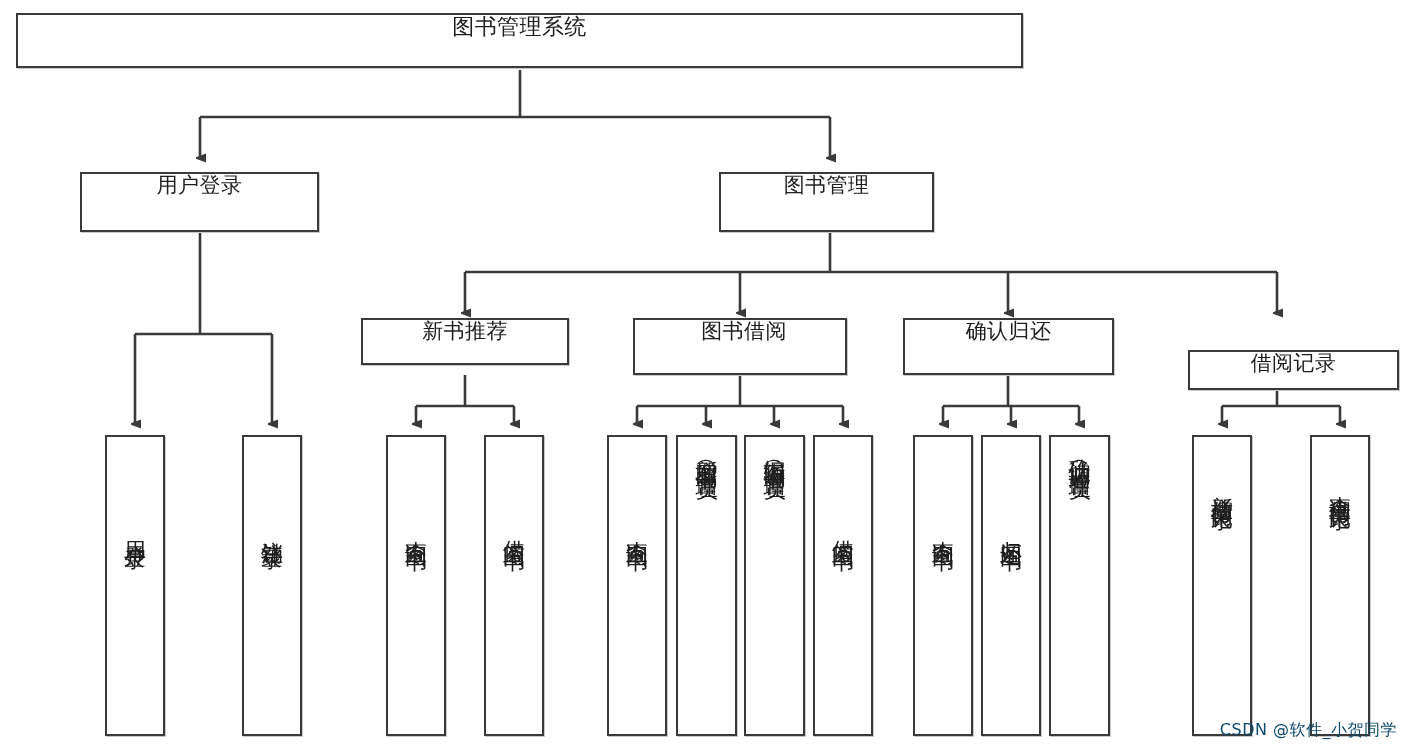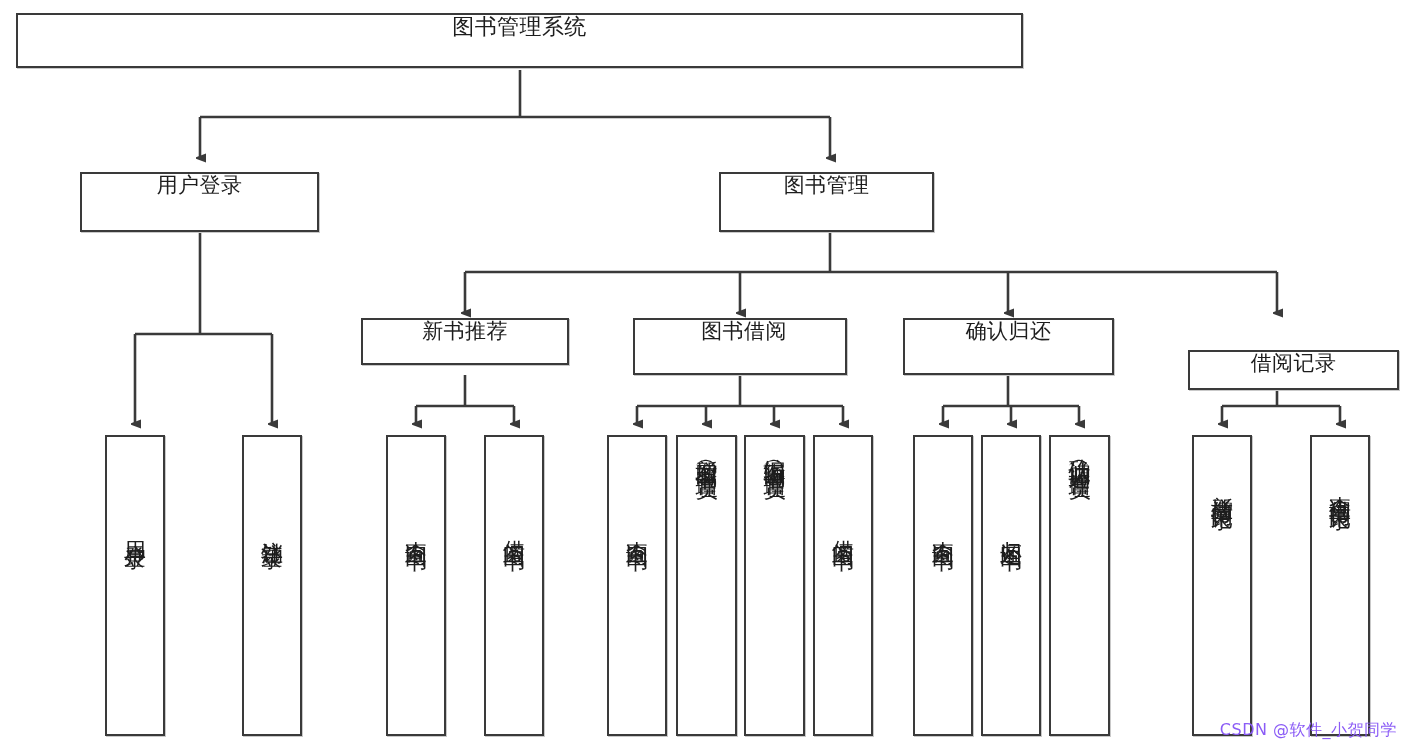--- a/index.html
+++ b/index.html
@@ -70,21 +70,21 @@
   
   .node.v.tall-text {
     padding-top: 4px;
   }
   
   #watermark {
     position: absolute;
     right: 8px;
     bottom: 6px;
     font-size: 16px;
-    color: #8b5cf6;
+    color: #0c4a6e;
     font-family: "DejaVu Sans", "Liberation Sans", sans-serif;
     white-space: nowrap;
     letter-spacing: 0.5px;
   }
 </style>
 </head>
 <body>
 
 <div id="diagram-root">
 

